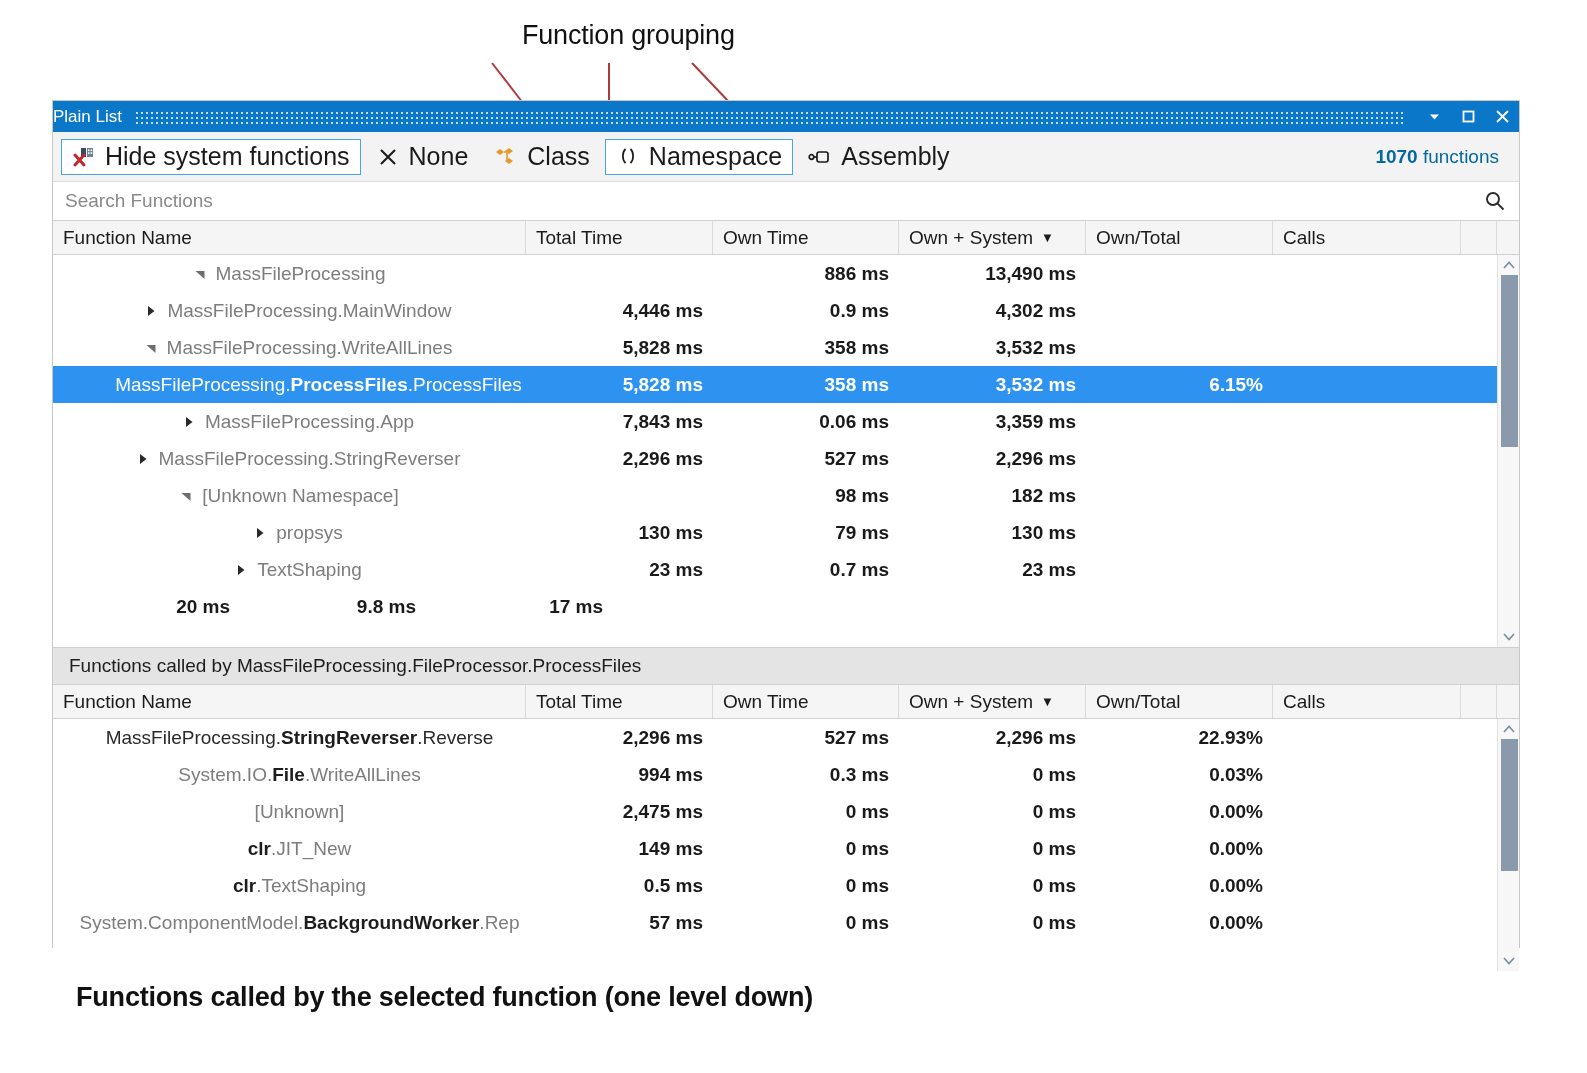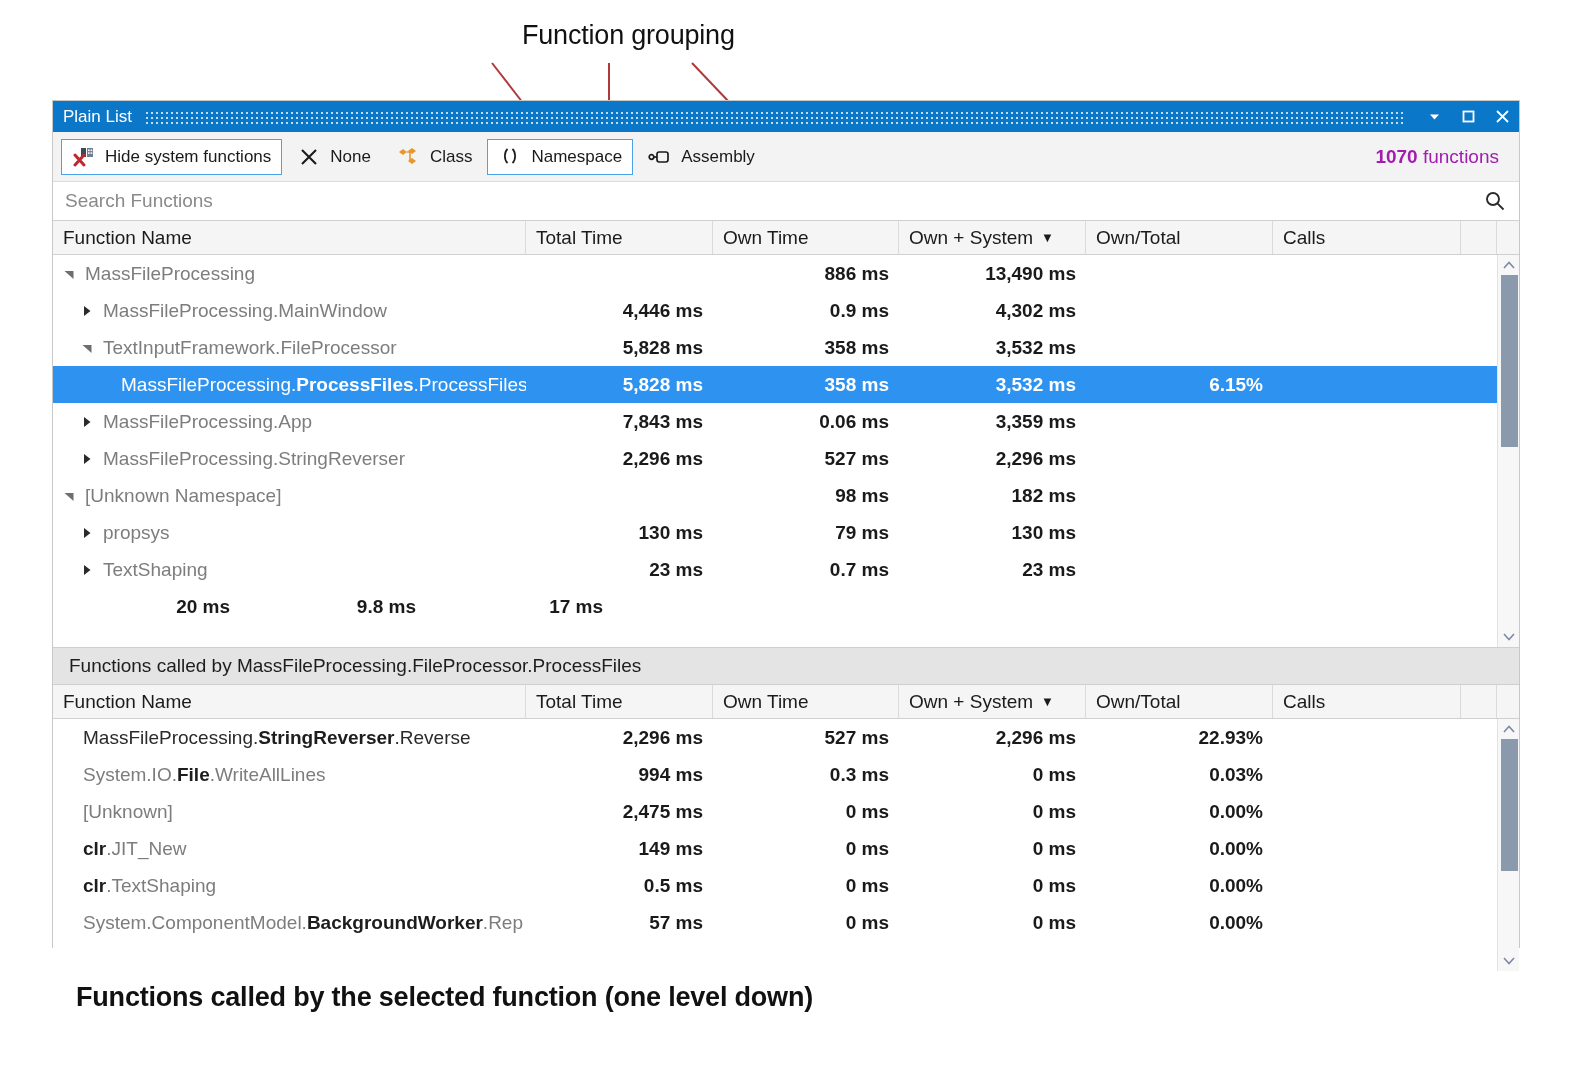--- a/index.html
+++ b/index.html
@@ -31,21 +31,20 @@
     width: 1468px; height: 848px;
     border: 1px solid #c8c8c8;
     background: #ffffff;
   }
 
   
   #titlebar {
     height: 31px;
     background: #0b77c9;
     display: flex; align-items: center;
-    padding-left: 10px;
     position: relative;
   }
   #titlebar-title {
     color: #ffffff;
     font-size: 17px;
     white-space: nowrap;
   }
   #titlebar-grip {
     flex: 1;
     height: 14px;
@@ -67,41 +66,41 @@
     background: #f3f3f3;
     border-bottom: 1px solid #dcdcdc;
     display: flex; align-items: center;
     padding: 0 8px 0 8px;
     position: relative;
   }
   .tb-item {
     display: flex; align-items: center;
     height: 36px;
     padding: 0 10px;
-    font-size: 17px;
+    font-size: 25px;
     color: #1a1a1a;
     white-space: nowrap;
     margin-right: 4px;
     border: 1px solid transparent;
     background: transparent;
   }
   .tb-item.active {
     border: 1px solid #4aa3e8;
     background: #ffffff;
   }
   .tb-icon {
     display: inline-flex; align-items: center; justify-content: center;
     width: 24px; height: 24px;
     margin-right: 9px;
     flex: 0 0 auto;
   }
   #func-count {
     margin-left: auto;
     font-size: 19px;
-    color: #a21caf;
+    color: #0369a1;
     padding-right: 12px;
     white-space: nowrap;
   }
   #func-count b { font-weight: bold; }
 
   
   #searchbar {
     height: 39px;
     background: #ffffff;
     border-bottom: 1px solid #d0d0d0;
@@ -146,21 +145,21 @@
     white-space: nowrap;
   }
   .row.selected { background: #2e93f0; }
   .cell {
     font-size: 19px;
     display: flex; align-items: center;
     overflow: hidden;
     padding: 0 10px;
   }
   .cell.num { justify-content: flex-end; font-weight: bold; color: #1a1a1a; }
-  .cell.name { justify-content: flex-start; }
+  .cell.name { justify-content: center; }
   .row.selected .cell, .row.selected .cell.num { color: #ffffff; }
 
   .fname { color: #7d7d7d; }
   .fname b { color: #1d1d1d; font-weight: bold; }
   .fname .lead, .fname .tail { color: #7d7d7d; }
   .fname.dark { color: #2a2a2a; }
   .fname.dark .lead, .fname.dark .tail { color: #2a2a2a; }
   .row.selected .fname,
   .row.selected .fname b,
   .row.selected .fname .lead,
@@ -372,21 +371,21 @@
             <div class="cell num" style="width: 187px;"></div>
             <div class="cell num" style="width: 188px;"></div>
           </div>
           <div class="row">
             <div class="cell name" style="width: 473px; padding-left: 28px;">
               <span class="twisty">
                 <svg width="12" height="12" viewBox="0 0 12 12">
                   <path d="M1.5 3 L10.5 3 L10.5 11 Z" fill="#6e6e6e"></path>
                 </svg>
               </span>
-              <span class="fname"><span class="lead">TextInputFramework.FileProcessor</span></span>
+              <span class="fname"><span class="lead">MassFileProcessing.WriteAllLines</span></span>
             </div>
             <div class="cell num" style="width: 187px;">5,828 ms</div>
             <div class="cell num" style="width: 186px;">358 ms</div>
             <div class="cell num" style="width: 187px;">3,532 ms</div>
             <div class="cell num" style="width: 187px;"></div>
             <div class="cell num" style="width: 188px;"></div>
           </div>
           <div class="row selected">
             <div class="cell name" style="width: 473px; padding-left: 46px;">
               <span class="twisty"></span>

